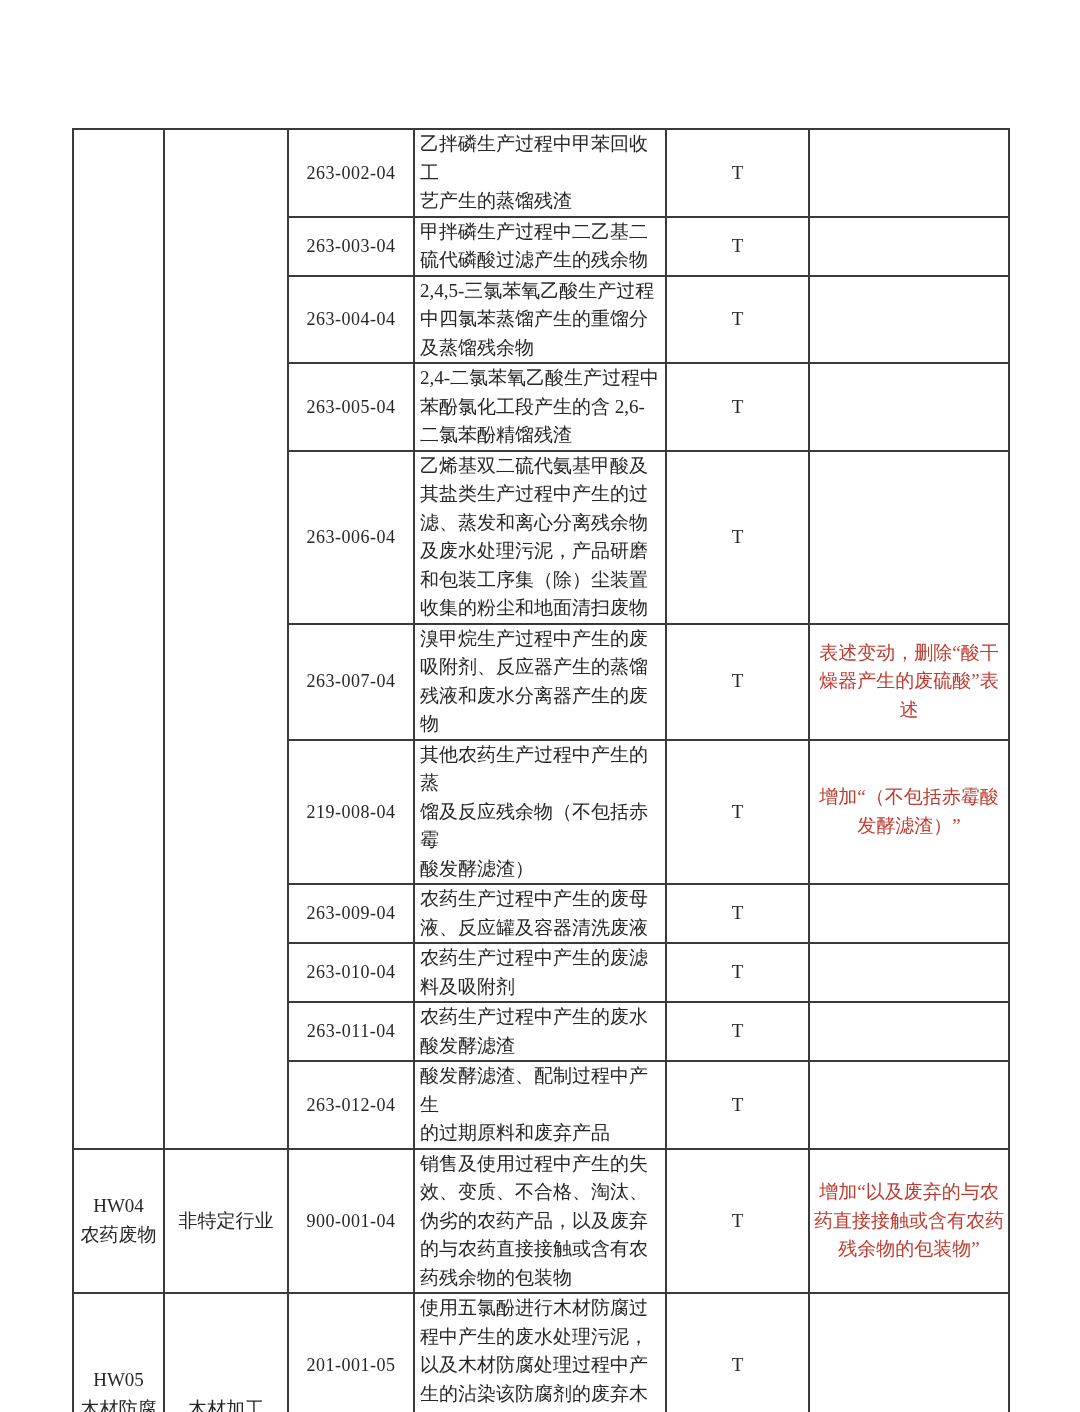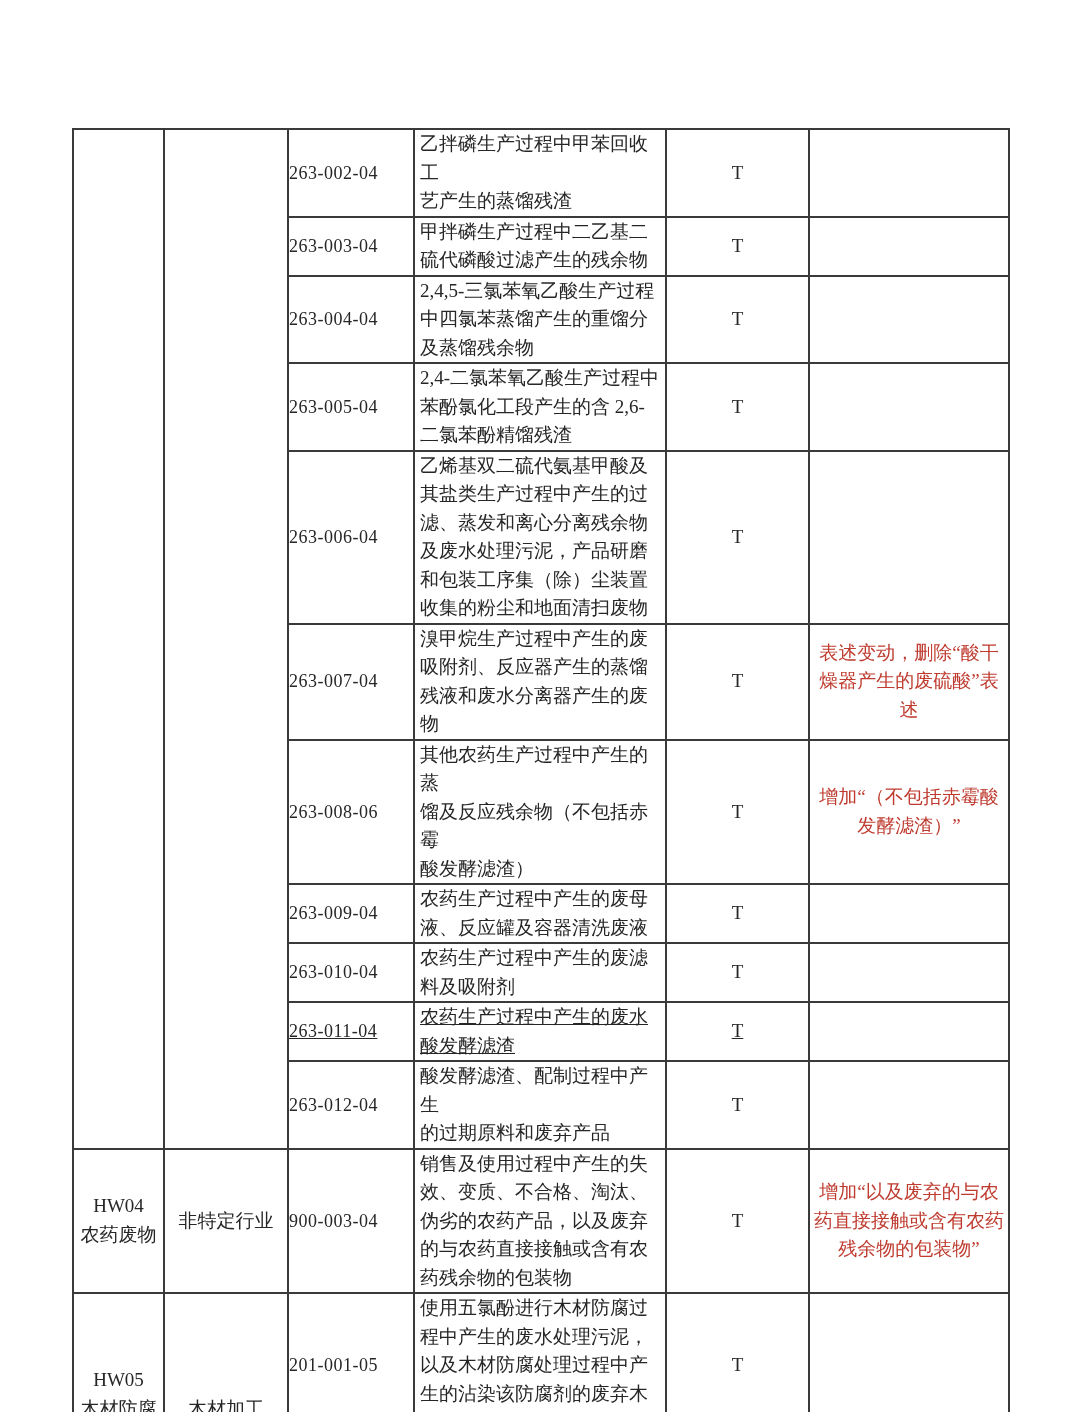--- a/index.html
+++ b/index.html
@@ -32,21 +32,21 @@
     line-height: 28.5px;
     vertical-align: middle;
     padding: 0;
     overflow: hidden;
   }
   td.cat, td.ind {
     text-align: center;
     white-space: pre-line;
   }
   td.code {
-    text-align: left;
+    text-align: center;
     font-size: 18px;
     letter-spacing: 0.5px;
   }
   td.desc {
     text-align: left;
     padding: 0 3px 0 5px;
     white-space: pre-line;
     margin-left: 31px;
   }
   td.haz {
@@ -61,21 +61,21 @@
   }
   tr.r1  { height: 57px; }
   tr.r2  { height: 58px; }
   tr.r3  { height: 85px; }
   tr.r4  { height: 85px; }
   tr.r5  { height: 173px; }
   tr.r6  { height: 115px; }
   tr.r7  { height: 85px; }
   tr.r8  { height: 57px; }
   tr.r9  { height: 57px; }
-  tr.r10 { height: 57px; text-decoration: underline; }
+  tr.r10 { height: 57px; }
   tr.r11 { height: 72px; }
   tr.r12 { height: 144px; }
   tr.r13 { height: 139px; }
   tr.r14 { height: 86px; }
 </style>
 </head>
 <body>
 
 <table class="waste-table">
   <colgroup>
@@ -135,21 +135,21 @@
       <td class="desc">溴甲烷生产过程中产生的废
 吸附剂、反应器产生的蒸馏
 残液和废水分离器产生的废
 物</td>
       <td class="haz">T</td>
       <td class="note">表述变动，删除“酸干
 燥器产生的废硫酸”表
 述</td>
     </tr>
     <tr class="r7">
-      <td class="code">263-008-06</td>
+      <td class="code">219-008-04</td>
       <td class="desc">其他农药生产过程中产生的蒸
 馏及反应残余物（不包括赤霉
 酸发酵滤渣）</td>
       <td class="haz">T</td>
       <td class="note">增加“（不包括赤霉酸
 发酵滤渣）”</td>
     </tr>
     <tr class="r8">
       <td class="code">263-009-04</td>
       <td class="desc">农药生产过程中产生的废母
@@ -175,21 +175,21 @@
       <td class="code">263-012-04</td>
       <td class="desc">酸发酵滤渣、配制过程中产生
 的过期原料和废弃产品</td>
       <td class="haz">T</td>
       <td class="note"></td>
     </tr>
     <tr class="r12">
       <td class="cat">HW04
 农药废物</td>
       <td class="ind">非特定行业</td>
-      <td class="code">900-003-04</td>
+      <td class="code">900-001-04</td>
       <td class="desc">销售及使用过程中产生的失
 效、变质、不合格、淘汰、
 伪劣的农药产品，以及废弃
 的与农药直接接触或含有农
 药残余物的包装物</td>
       <td class="haz">T</td>
       <td class="note">增加“以及废弃的与农
 药直接接触或含有农药
 残余物的包装物”</td>
     </tr>

